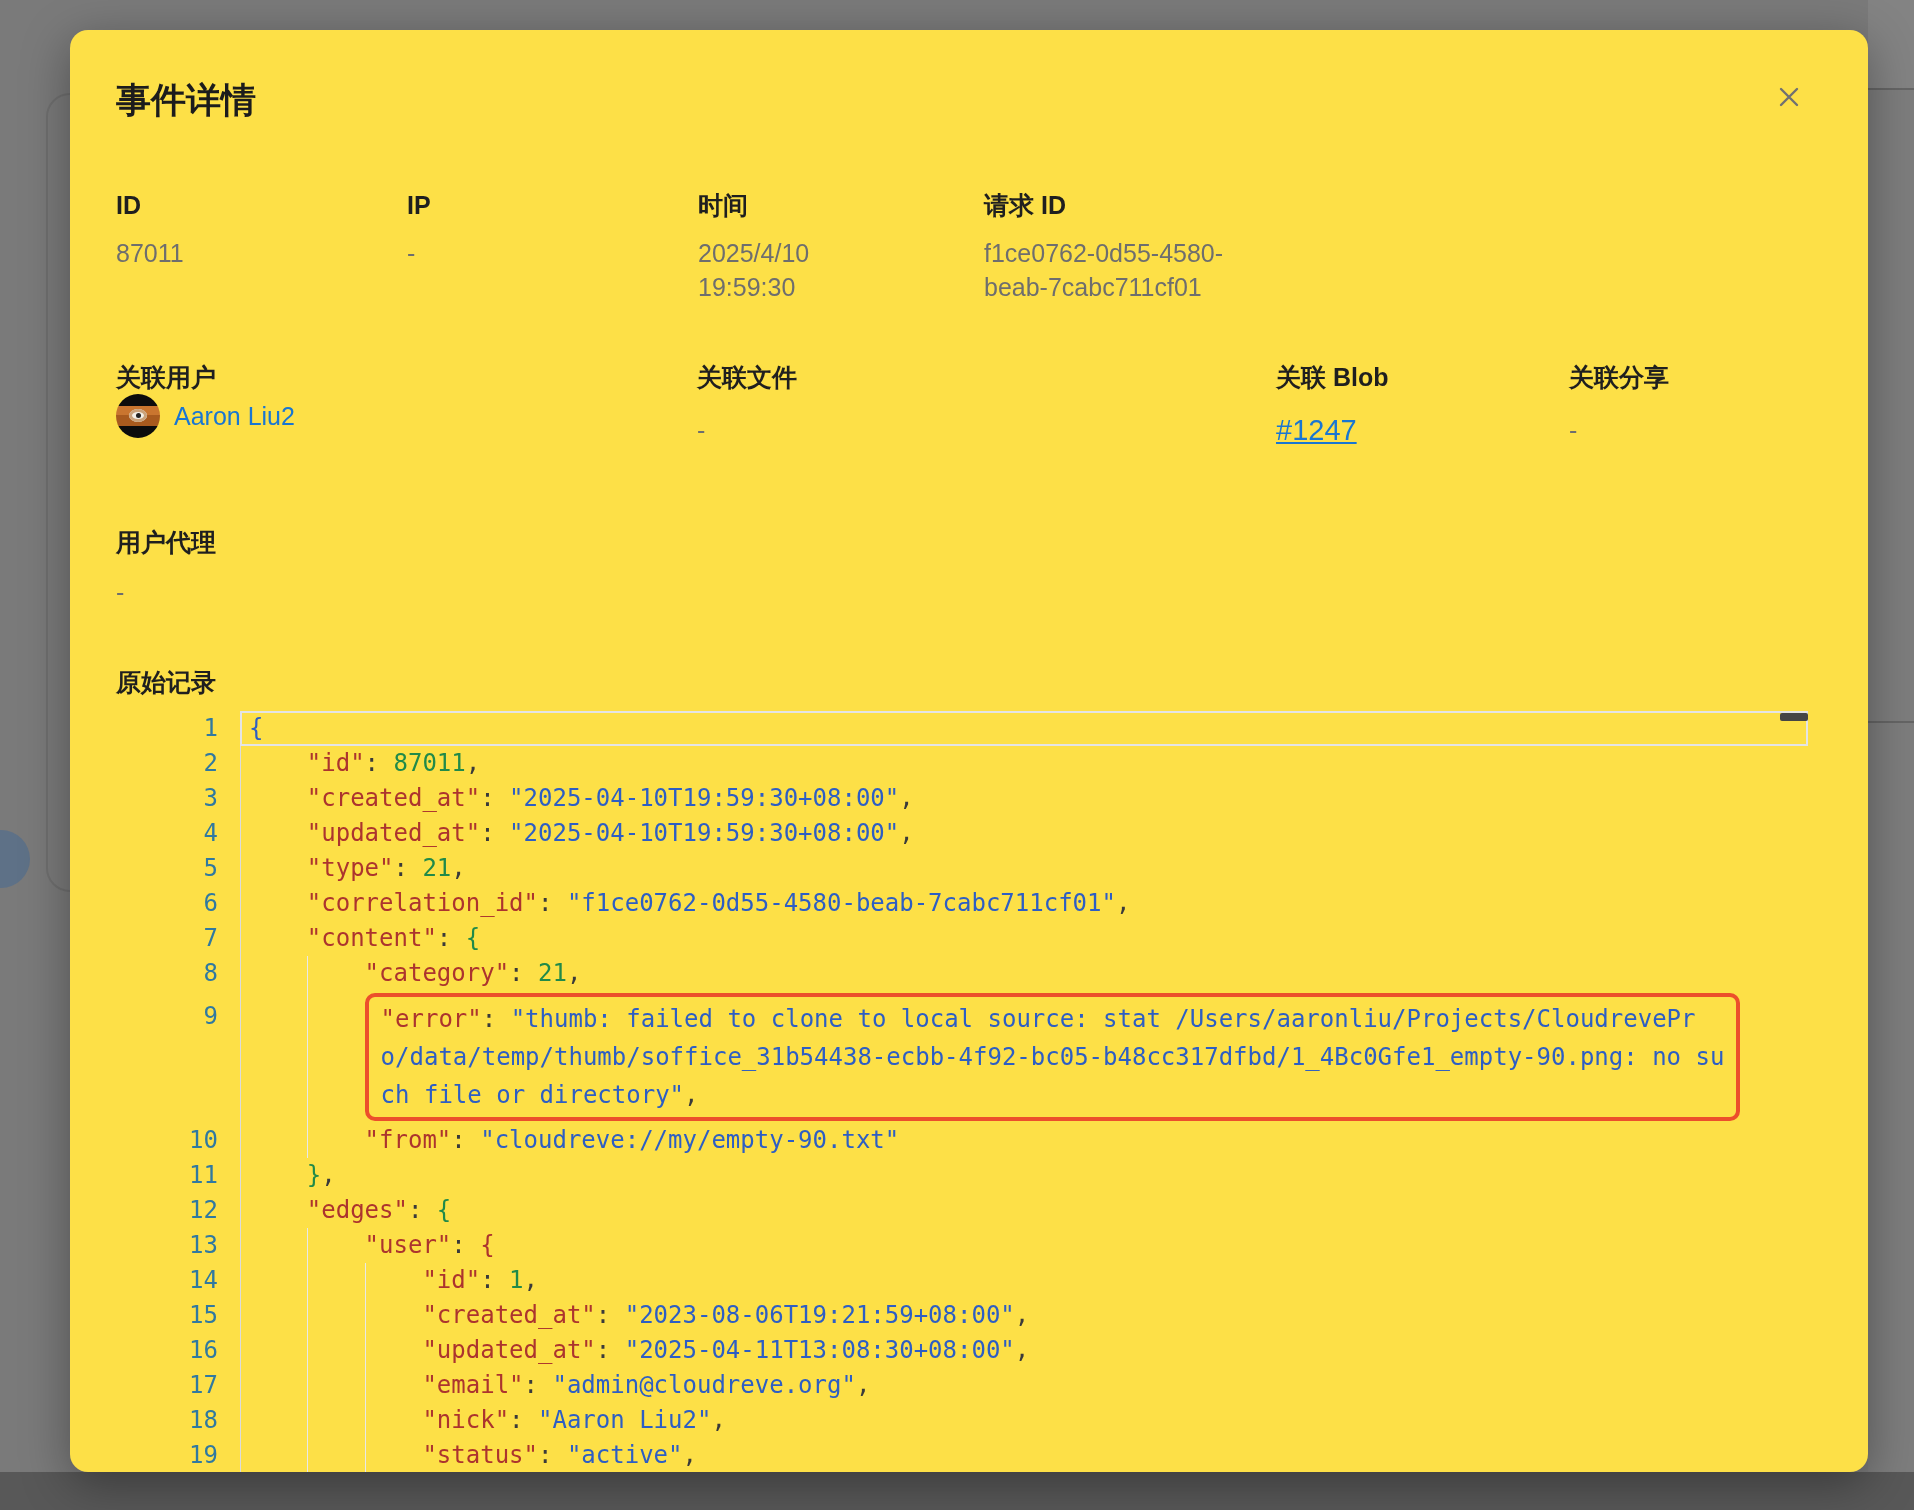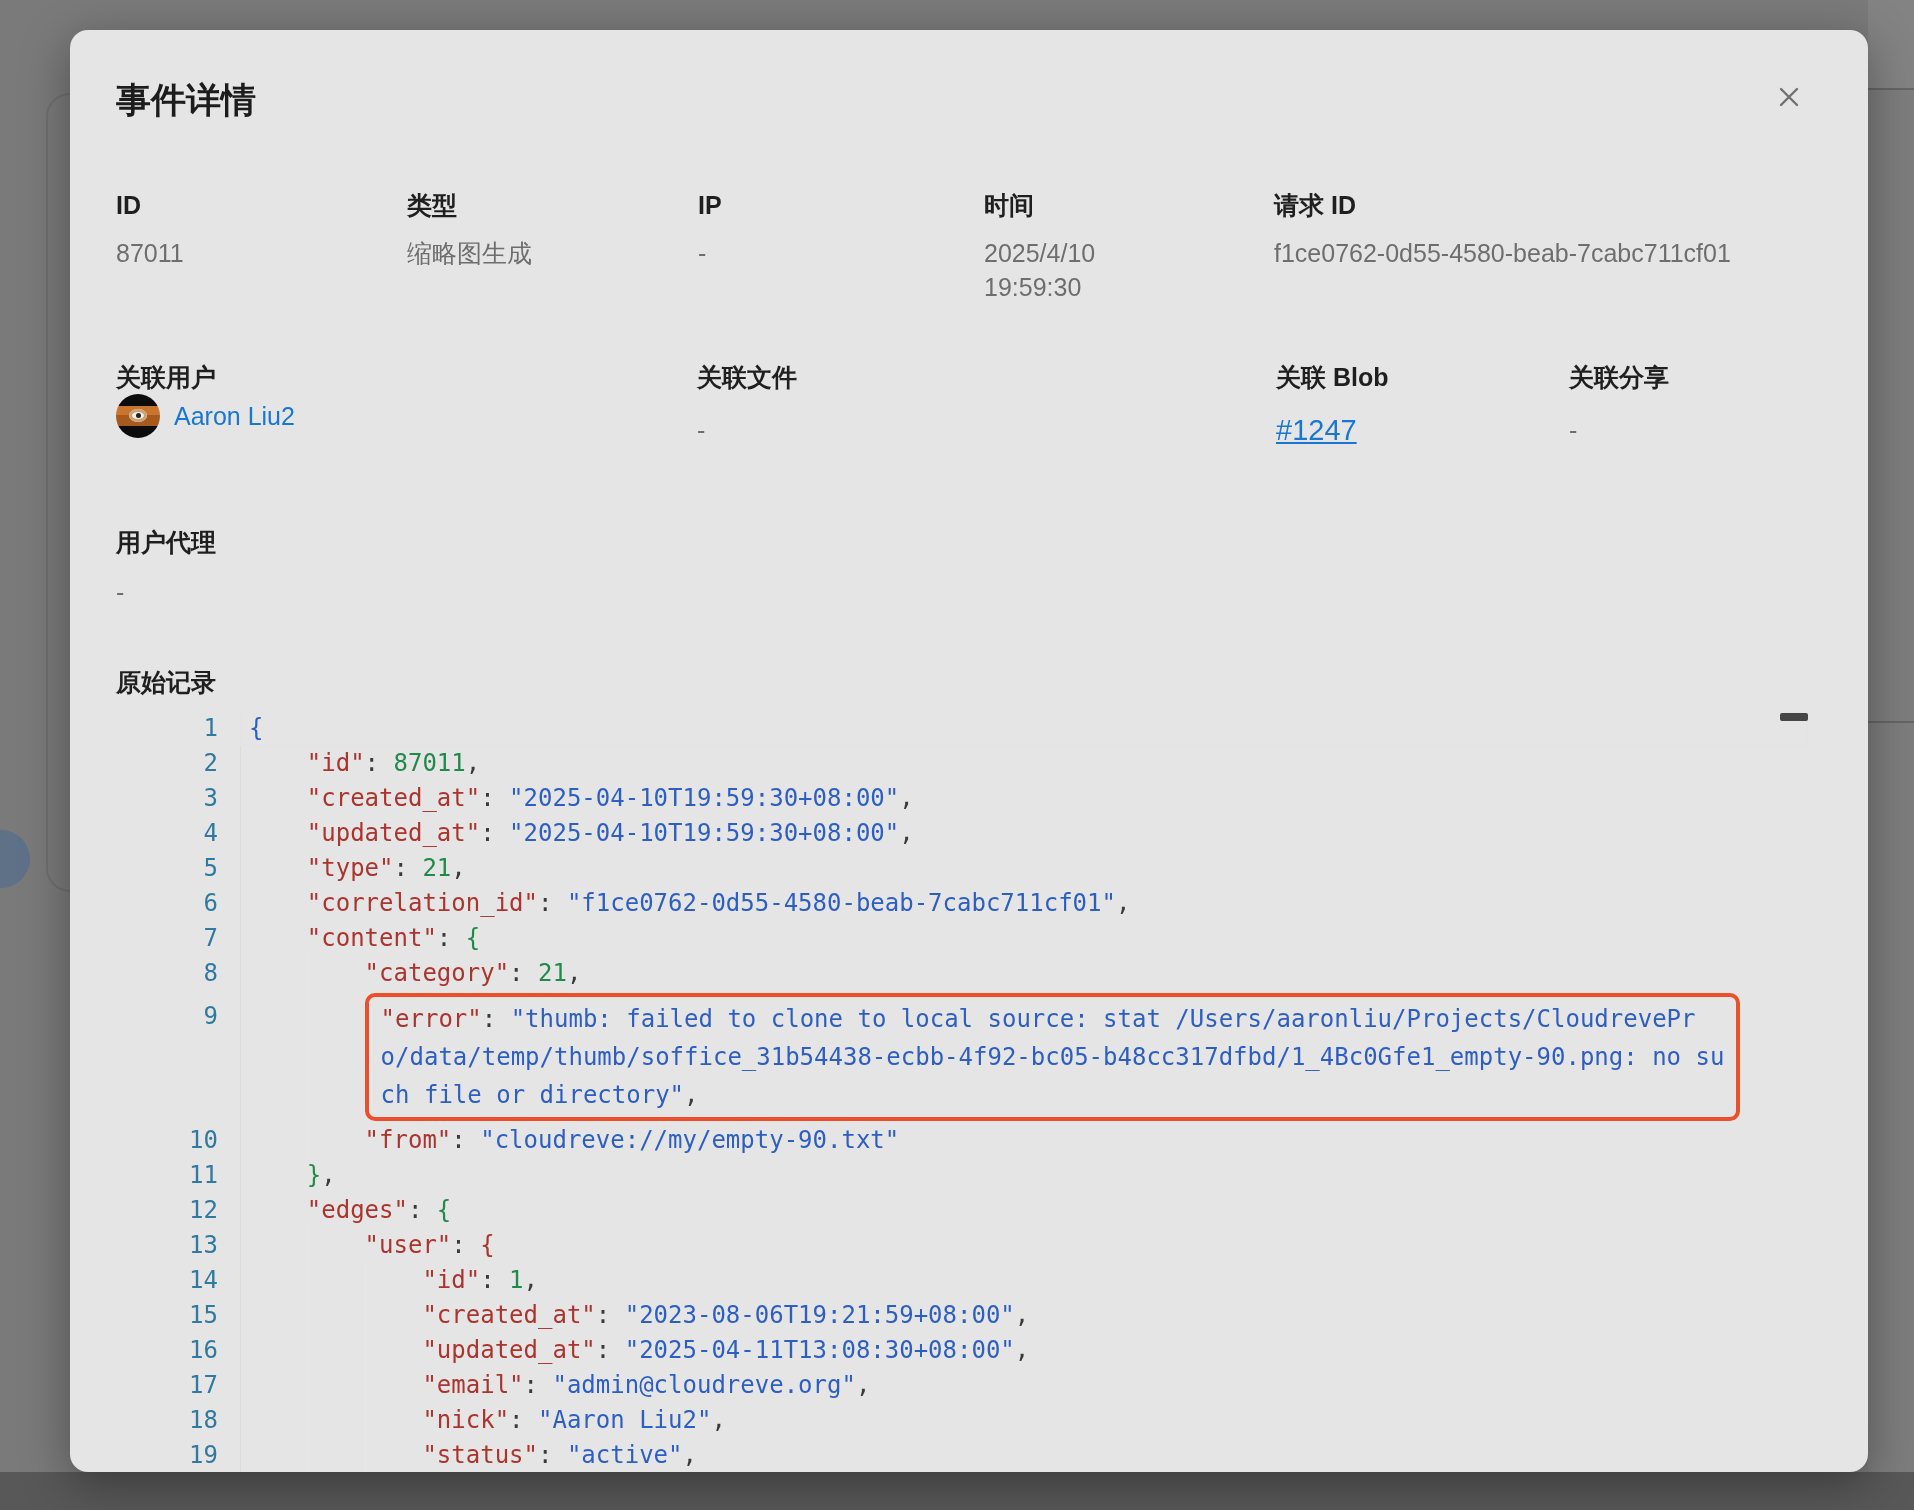--- a/index.html
+++ b/index.html
@@ -15,21 +15,21 @@
   .bg-fab{position:absolute;left:-28px;top:830px;width:58px;height:58px;border-radius:50%;
     background:#5e7187;}
   .bg-right-strip{position:absolute;right:0;top:0;width:46px;height:1510px;background:#7d7d7d;}
   .bg-right-a{position:absolute;right:0;top:0;width:46px;height:88px;background:#838383;border-bottom:2px solid #656565;}
   .bg-right-b{position:absolute;right:0;top:721px;width:46px;height:2px;background:#656565;}
   .bg-bottom-band{position:absolute;left:0;top:1472px;width:1914px;height:38px;background:#585858;}
 
   
   .modal{
     position:absolute;left:70px;top:30px;width:1798px;height:1442px;box-sizing:border-box;
-    background:#e5e5e5;border-radius:18px;box-shadow:0 12px 48px rgba(0,0,0,.35);
+    background:#fde047;border-radius:18px;box-shadow:0 12px 48px rgba(0,0,0,.35);
     padding:48px 60px 0 46px;overflow:hidden;z-index:2;
   }
   .title-row{display:flex;justify-content:space-between;align-items:flex-start;}
   .dialog-title{font-size:35px;font-weight:700;color:#1c1c1c;line-height:44px;}
   .close-btn{background:none;border:none;cursor:pointer;padding:0;margin-top:4px;margin-right:4px;line-height:0;}
 
   
   .info-grid1{display:grid;grid-template-columns:291px 291px 286px 290px auto;margin-top:66px;}
   .info-grid2{display:grid;grid-template-columns:581px 579px 293px auto;margin-top:56px;}
   .lbl{font-size:25px;font-weight:700;color:var(--label_text,#1f1f1f);line-height:34px;}
@@ -102,24 +102,20 @@
       </span>
     </button>
   </div>
 
   <div class="info-grid1">
     <div class="cell">
       <div class="lbl">ID</div>
       <div class="val">87011</div>
     </div>
     <div class="cell">
-      <div class="lbl">类型</div>
-      <div class="val">缩略图生成</div>
-    </div>
-    <div class="cell">
       <div class="lbl">IP</div>
       <div class="val">-</div>
     </div>
     <div class="cell cell-time">
       <div class="lbl">时间</div>
       <div class="val">2025/4/10 19:59:30</div>
     </div>
     <div class="cell">
       <div class="lbl">请求 ID</div>
       <div class="val">f1ce0762-0d55-4580-beab-7cabc711cf01</div>

